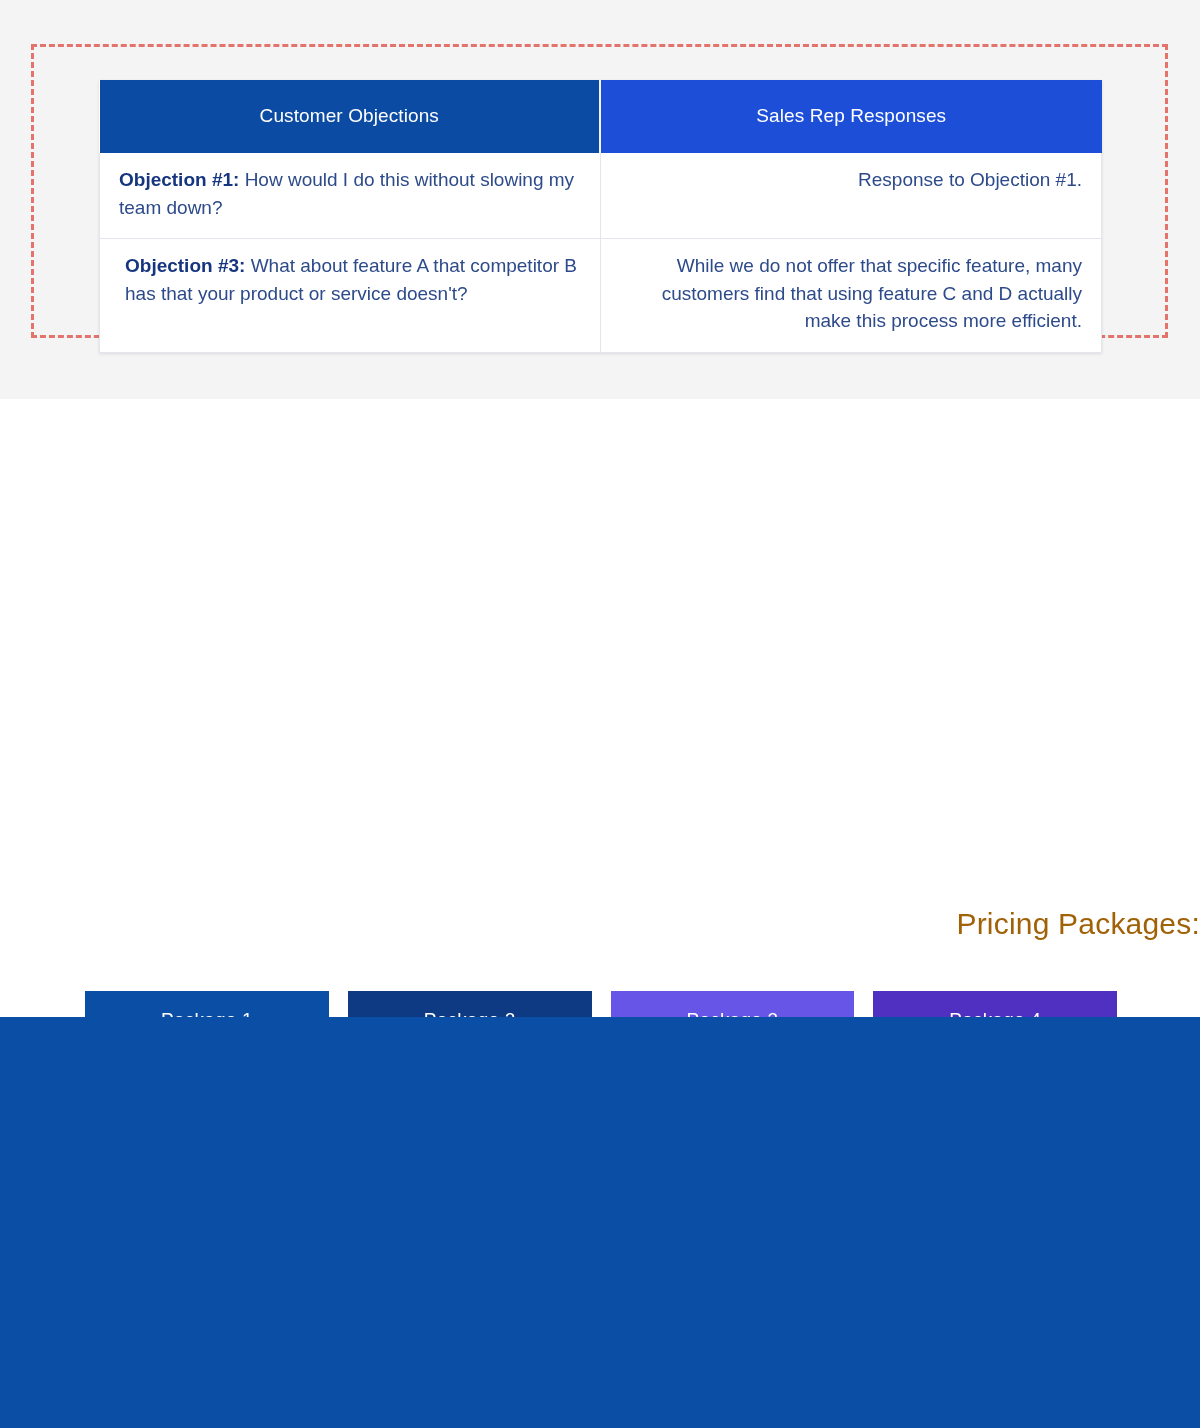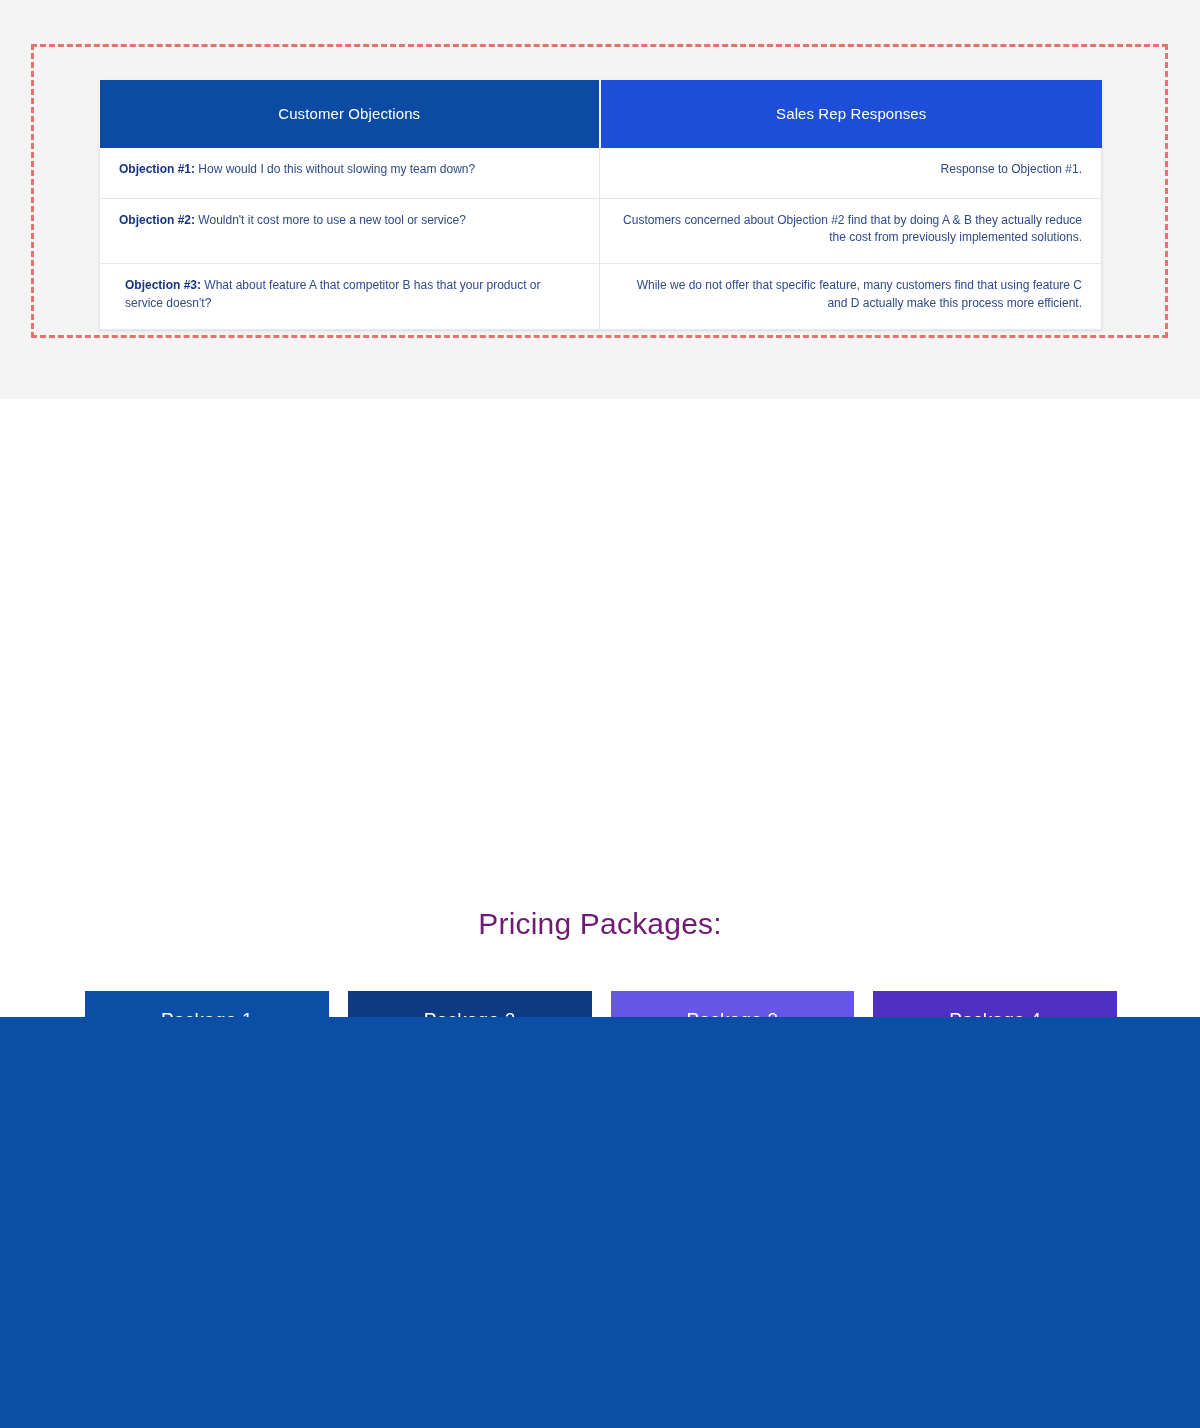--- a/index.html
+++ b/index.html
@@ -31,32 +31,32 @@
     position: absolute;
     left: 99px;
     top: 80px;
     width: 1003px;
     border-collapse: collapse;
     background: #ffffff;
     box-shadow: 0 1px 3px rgba(0,0,0,.10);
   }
   .obj-table th {
     font-weight: 400;
-    font-size: 15px;
+    font-size: 19px;
     color: #ffffff;
     text-align: center;
     padding: 25px 10px 26px;
     letter-spacing: .1px;
   }
   .th-left  { background: #0b4ba3; width: 501px; border-right: 2px solid #f4f4f4; }
   .th-right { background: #1d4ed8; width: 502px; }
   .obj-table td {
     vertical-align: top;
     padding: 13px 19px 17px;
-    font-size: 12px;
+    font-size: 19px;
     line-height: 1.45;
     color: #2d4a8a;
     border-bottom: 1px solid #e3e6ec;
     border-right: 1px solid #e3e6ec;
     height: 50px;
   }
   .obj-table td:last-child { border-right: none; }
   .obj-table tr:last-child td { border-bottom: 1px solid #e3e6ec; padding-left: 25px; }
   .obj-table td.cell-left  { border-left: 1px solid #e3e6ec; }
   .obj-table td.cell-right { border-right: 1px solid #e3e6ec; text-align: right; }
@@ -66,24 +66,24 @@
   .pricing-section {
     position: relative;
     width: 1200px;
     height: 618px;
     background: #ffffff;
   }
   .pricing-title {
     position: absolute;
     top: 508px;
     left: 0; right: 0;
-    text-align: center;
+    text-align: right;
     font-size: 30px;
     font-weight: 400;
-    color: #701a75;
+    color: #a16207;
     letter-spacing: .2px;
   }
   .pkg-grid {
     position: absolute;
     top: 592px;
     left: 85px;
     width: 1032px;
     display: grid;
     grid-template-columns: repeat(4, 1fr);
     column-gap: 19px;
@@ -163,26 +163,20 @@
     </thead>
     <tbody>
       <tr>
         <td class="cell-left">
           <span class="obj-label">Objection #1:</span><span> How would I do this without slowing my team down?</span>
         </td>
         <td class="cell-right">Response to Objection #1.</td>
       </tr>
       <tr>
         <td class="cell-left">
-          <span class="obj-label">Objection #2:</span><span> Wouldn't it cost more to use a new tool or service?</span>
-        </td>
-        <td class="cell-right">Customers concerned about Objection #2 find that by doing A &amp; B they actually reduce the cost from previously implemented solutions.</td>
-      </tr>
-      <tr>
-        <td class="cell-left">
           <span class="obj-label">Objection #3:</span><span> What about feature A that competitor B has that your product or service doesn't?</span>
         </td>
         <td class="cell-right">While we do not offer that specific feature, many customers find that using feature C and D actually make this process more efficient.</td>
       </tr>
     </tbody>
   </table>
 </section>
 
 <section class="pricing-section">
 

